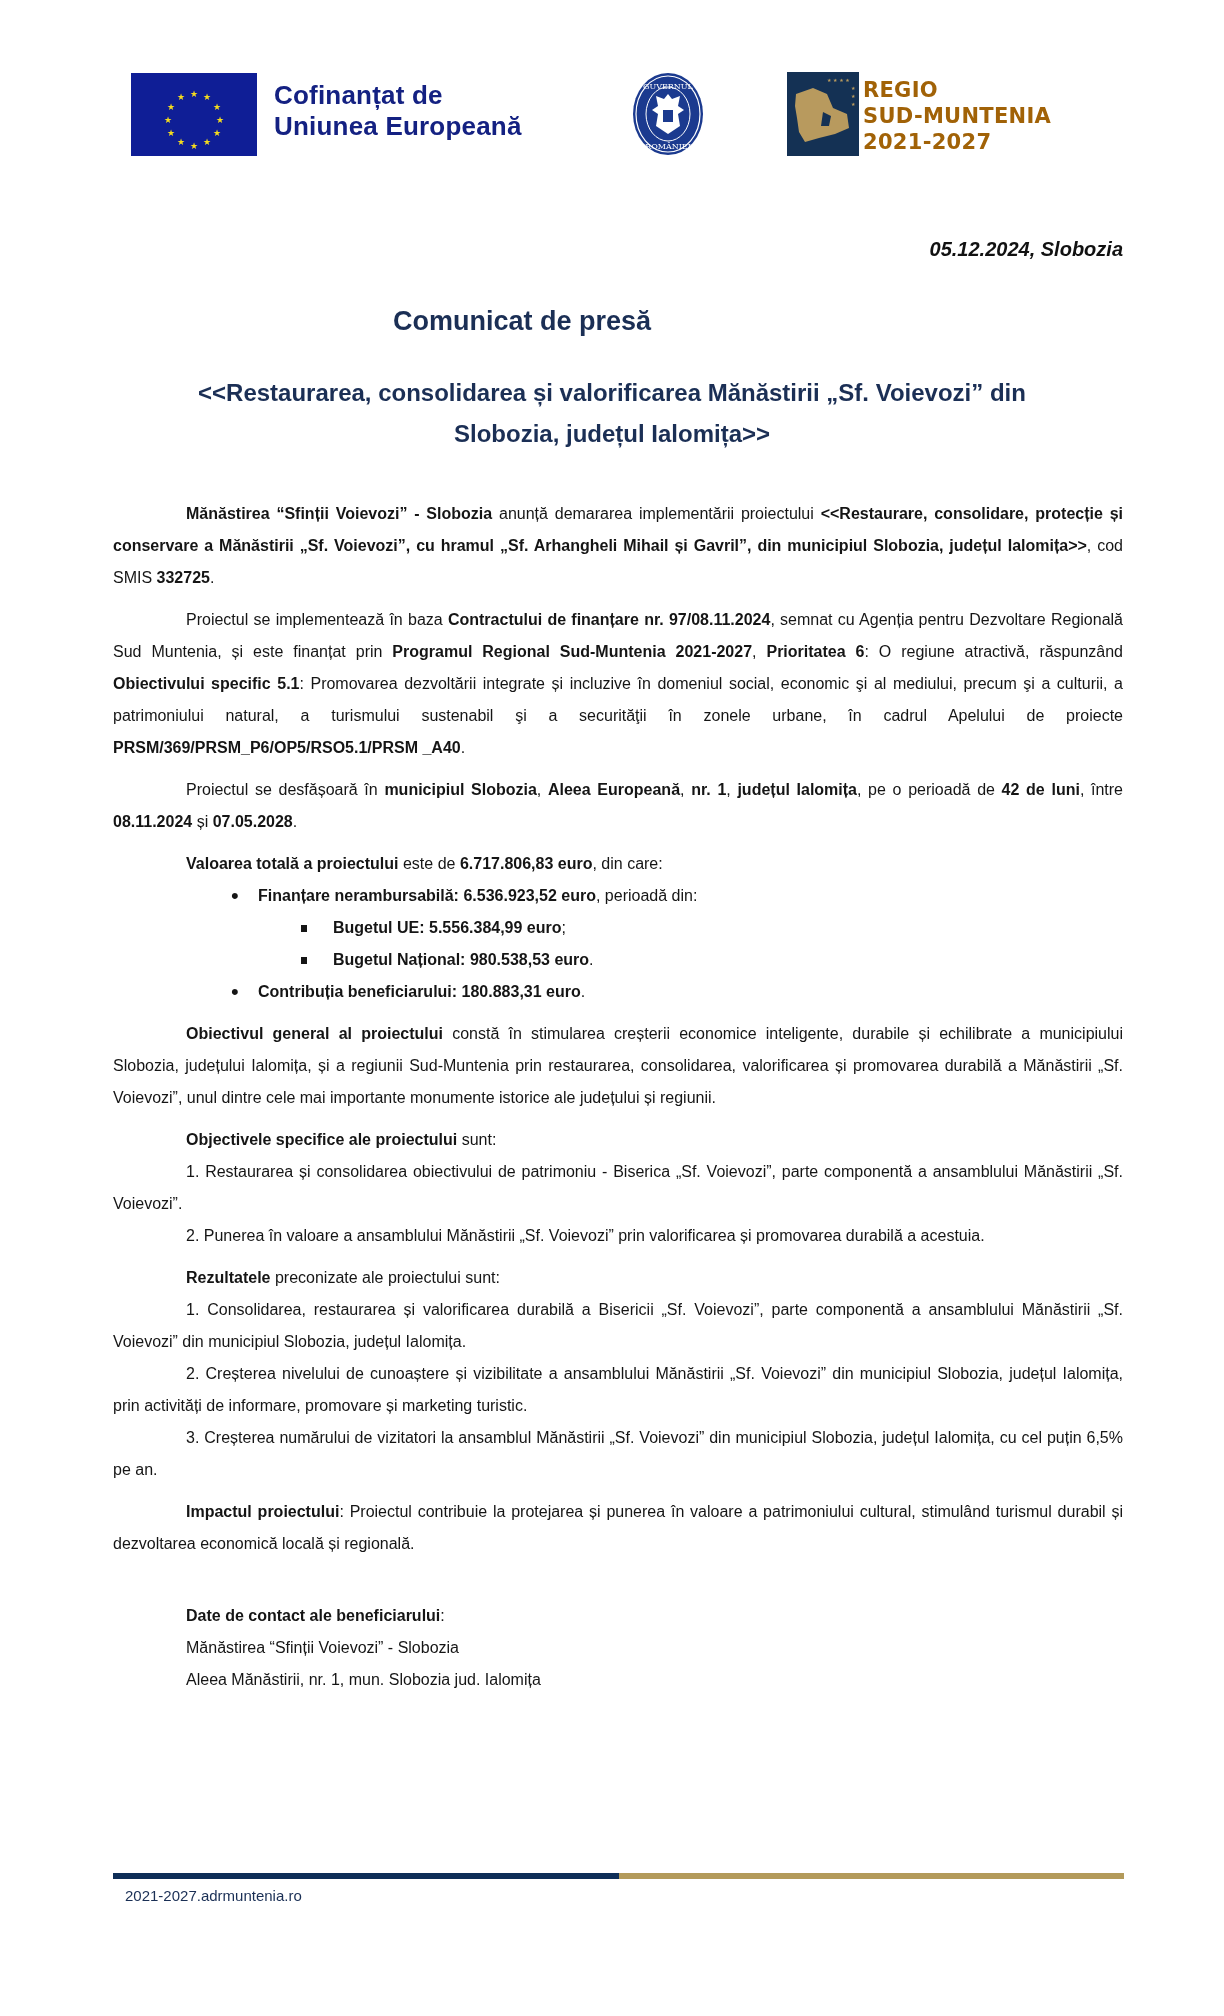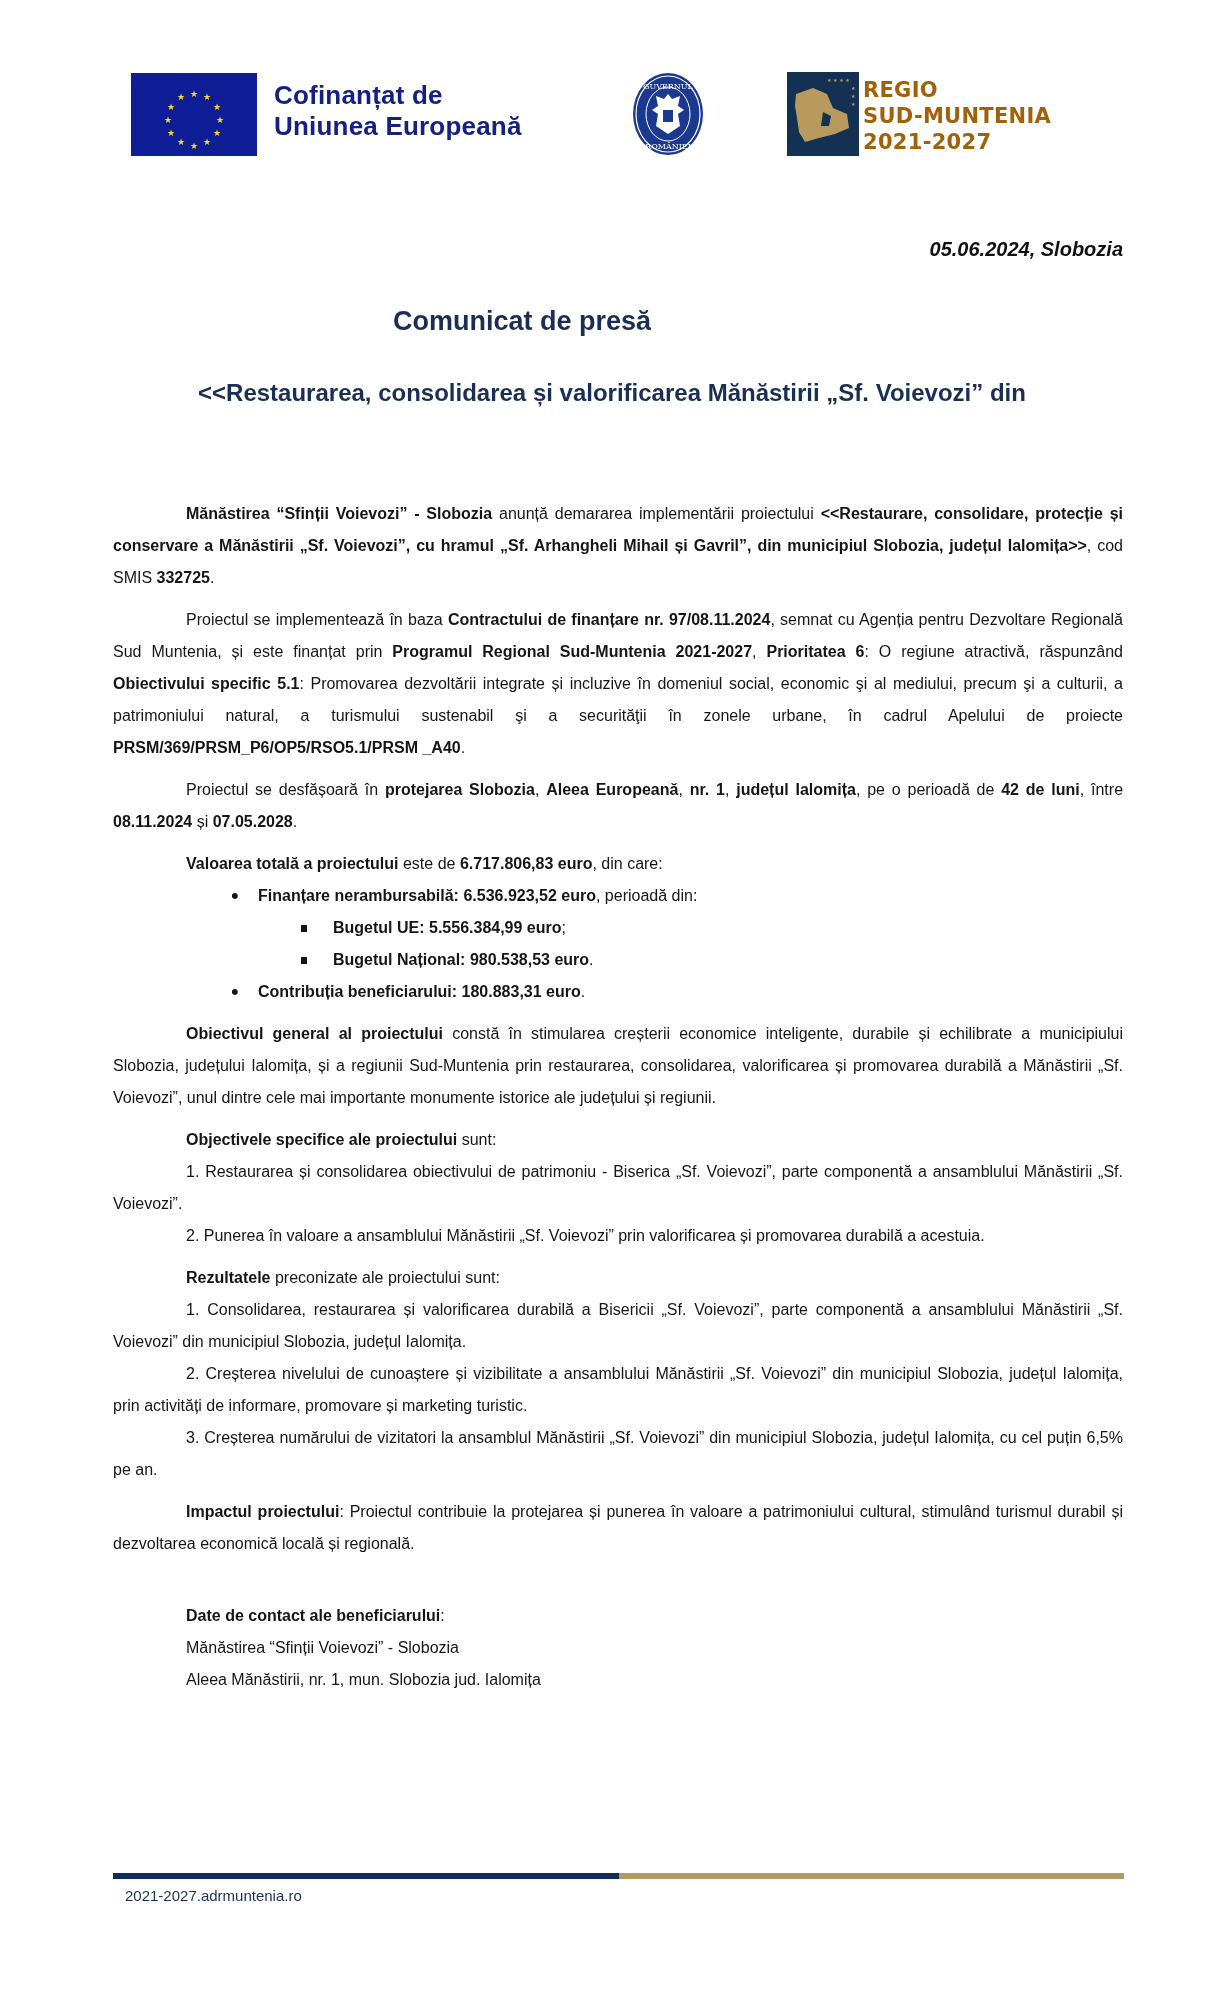--- a/index.html
+++ b/index.html
@@ -93,32 +93,33 @@
       </g>
     </svg>
   </div>
   <div class="regio-text">
     <div>REGIO</div>
     <div>SUD-MUNTENIA</div>
     <div>2021-2027</div>
   </div>
 </div>
 
-<div class="date">05.06.2024, Slobozia</div>
+<div class="date">05.12.2024, Slobozia</div>
 <div class="title">Comunicat de presă</div>
 <div class="subtitle">
   <div>&lt;&lt;Restaurarea, consolidarea și valorificarea Mănăstirii „Sf. Voievozi” din</div>
+  <div>Slobozia, județul Ialomița&gt;&gt;</div>
 </div>
 
 <div class="content">
   <p class="indent"><b>Mănăstirea “Sfinții Voievozi” - Slobozia</b><span> anunță demararea implementării proiectului </span><b>&lt;&lt;Restaurare, consolidare, protecție și conservare a Mănăstirii „Sf. Voievozi”, cu hramul „Sf. Arhangheli Mihail și Gavril”, din municipiul Slobozia, județul Ialomița&gt;&gt;</b><span>, cod SMIS </span><b>332725</b><span>.</span></p>
 
   <p class="indent gap"><span>Proiectul se implementează în baza </span><b>Contractului de finanțare nr. 97/08.11.2024</b><span>, semnat cu Agenția pentru Dezvoltare Regională Sud Muntenia, și este finanțat prin </span><b>Programul Regional Sud-Muntenia 2021-2027</b><span>, </span><b>Prioritatea 6</b><span>: O regiune atractivă, răspunzând </span><b>Obiectivului specific 5.1</b><span>: Promovarea dezvoltării integrate și incluzive în domeniul social, economic şi al mediului, precum şi a culturii, a patrimoniului natural, a turismului sustenabil şi a securităţii în zonele urbane, în cadrul Apelului de proiecte </span><b>PRSM/369/PRSM_P6/OP5/RSO5.1/PRSM _A40</b><span>.</span></p>
 
-  <p class="indent gap"><span>Proiectul se desfășoară în </span><b>protejarea Slobozia</b><span>, </span><b>Aleea Europeană</b><span>, </span><b>nr. 1</b><span>, </span><b>județul Ialomița</b><span>, pe o perioadă de </span><b>42 de luni</b><span>, între </span><b>08.11.2024</b><span> și </span><b>07.05.2028</b><span>.</span></p>
+  <p class="indent gap"><span>Proiectul se desfășoară în </span><b>municipiul Slobozia</b><span>, </span><b>Aleea Europeană</b><span>, </span><b>nr. 1</b><span>, </span><b>județul Ialomița</b><span>, pe o perioadă de </span><b>42 de luni</b><span>, între </span><b>08.11.2024</b><span> și </span><b>07.05.2028</b><span>.</span></p>
 
   <p class="lead gap"><b>Valoarea totală a proiectului</b><span> este de </span><b>6.717.806,83 euro</b><span>, din care:</span></p>
   <ul class="bul">
     <li><b>Finanțare nerambursabilă: 6.536.923,52 euro</b><span>, perioadă din:</span>
       <ul class="sq" style="margin-left:-145px;">
         <li><b>Bugetul UE: 5.556.384,99 euro</b><span>;</span></li>
         <li><b>Bugetul Național: 980.538,53 euro</b><span>.</span></li>
       </ul>
     </li>
     <li><b>Contribuția beneficiarului: 180.883,31 euro</b><span>.</span></li>

